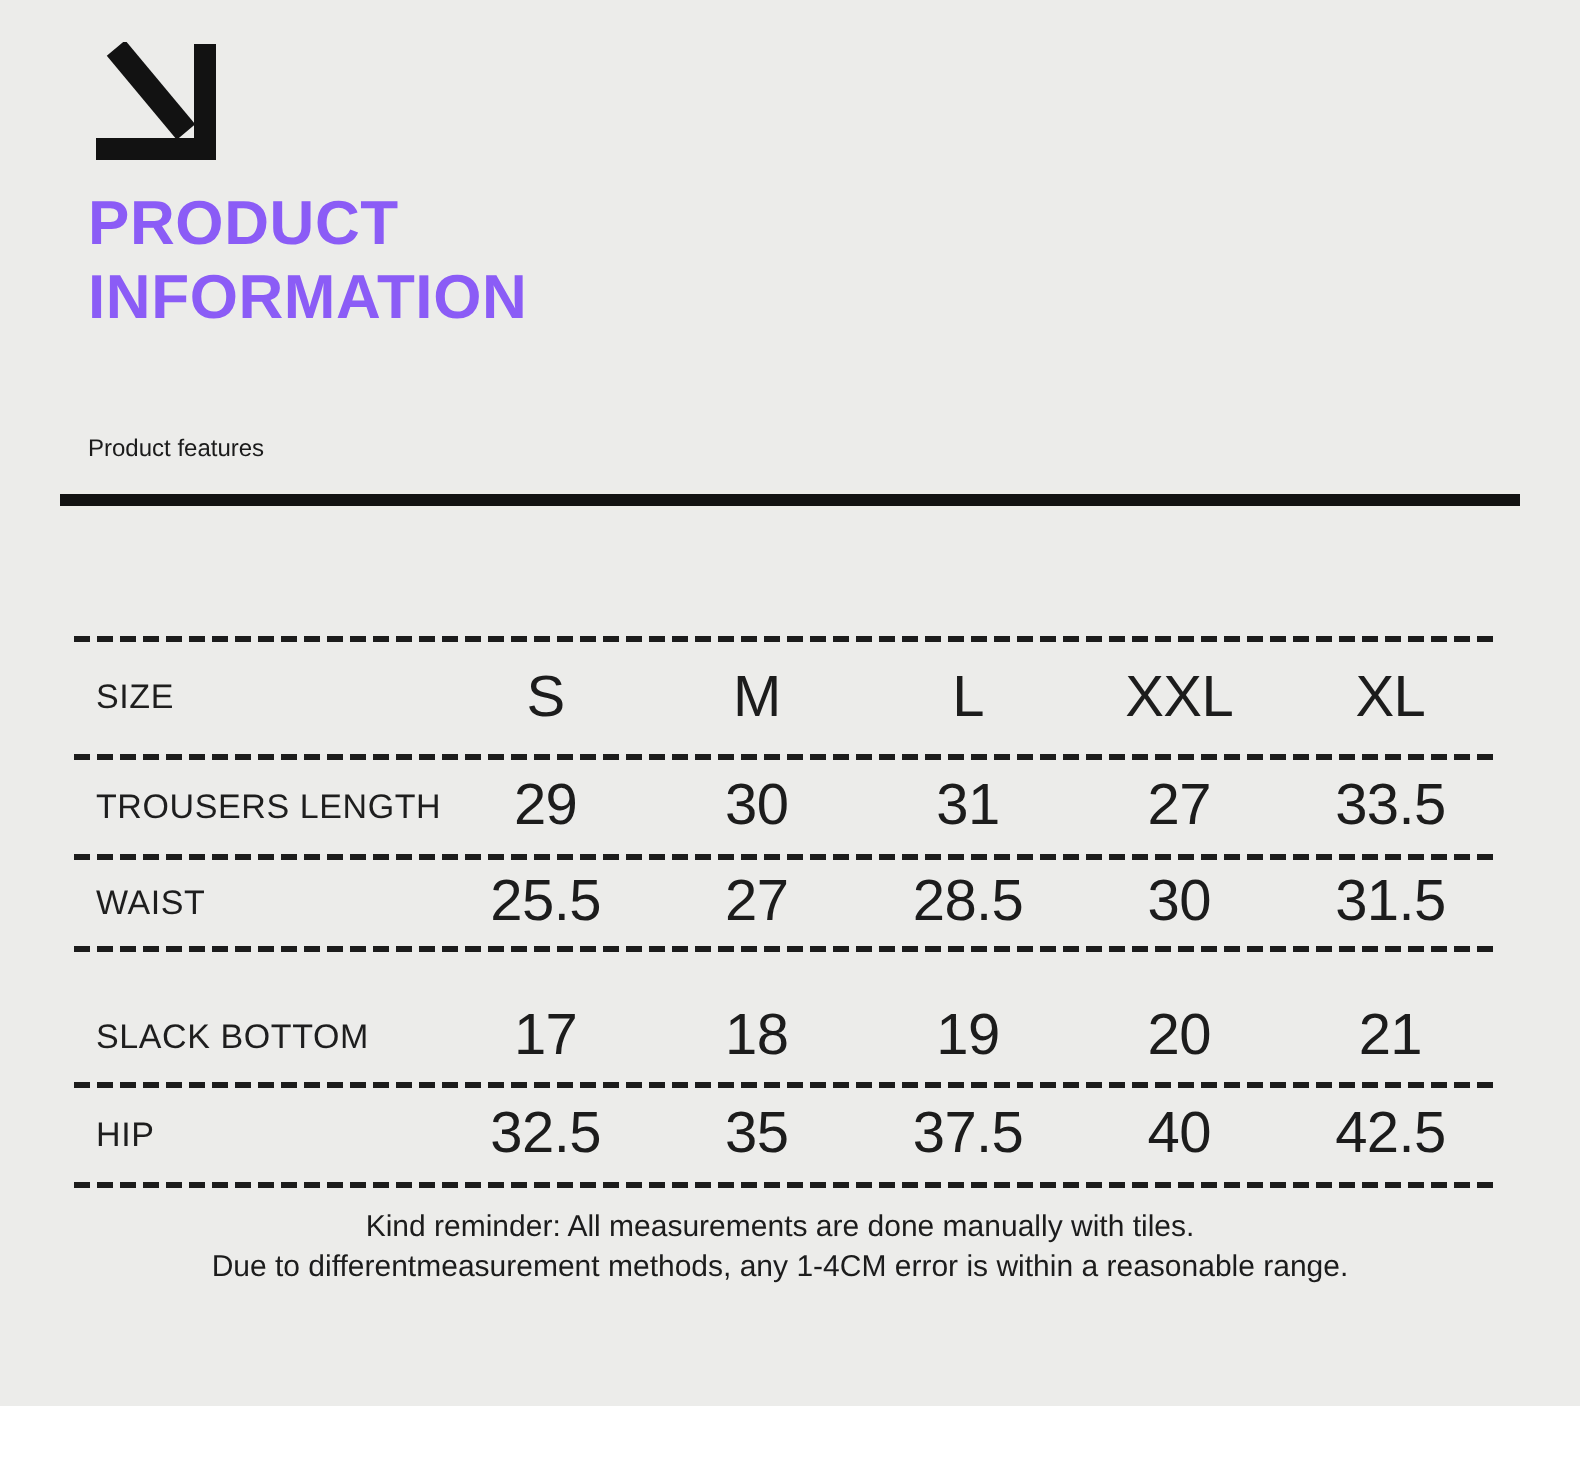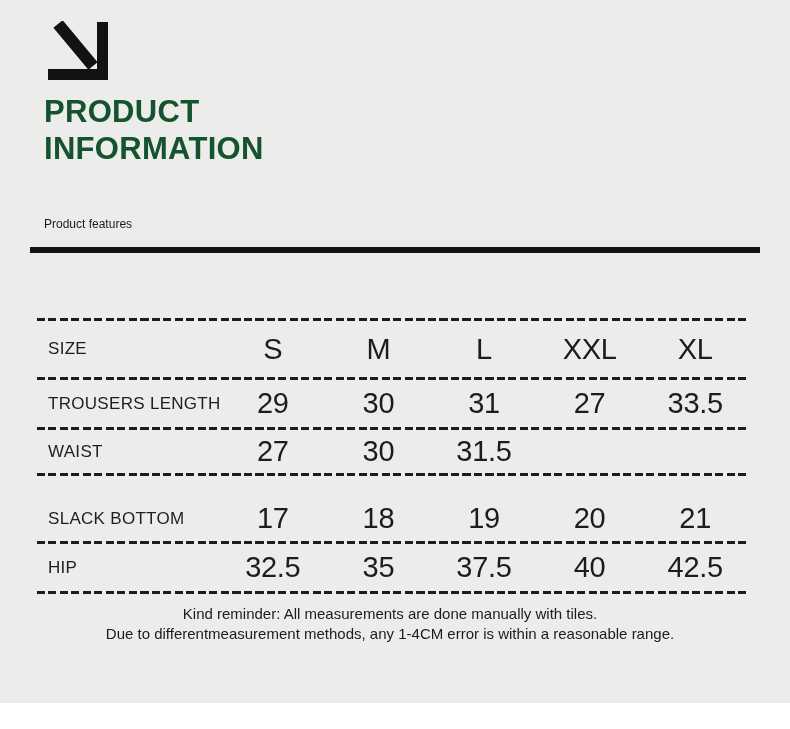--- a/index.html
+++ b/index.html
@@ -16,21 +16,21 @@
   }
   .bottom-strip{
     width:790px;height:26px;background:#ffffff;
   }
   .corner-icon{
     position:absolute;left:47px;top:21px;width:62px;height:62px;
   }
   .page-title{
     position:absolute;left:44px;top:93px;
     font-size:31px;font-weight:800;line-height:37px;
-    letter-spacing:0.3px;color:#14532d;
+    letter-spacing:0.3px;color:#8b5cf6;
     white-space:pre-line;
   }
   .features-label{
     position:absolute;left:44px;top:217px;
     font-size:12px;color:#1B1B1B;
   }
   .rule{
     position:absolute;left:30px;top:247px;
     width:730px;height:6px;background:#121212;
   }
@@ -100,21 +100,23 @@
       <div class="tval">29</div>
       <div class="tval">30</div>
       <div class="tval">31</div>
       <div class="tval">27</div>
       <div class="tval">33.5</div>
     </div>
     <div class="dash"></div>
 
     <div class="trow r-1">
       <div class="tlabel">WAIST</div>
+      <div class="tval">25.5</div>
       <div class="tval">27</div>
+      <div class="tval">28.5</div>
       <div class="tval">30</div>
       <div class="tval">31.5</div>
     </div>
     <div class="dash"></div>
 
     <div class="trow r-2">
       <div class="tlabel">SLACK BOTTOM</div>
       <div class="tval">17</div>
       <div class="tval">18</div>
       <div class="tval">19</div>

